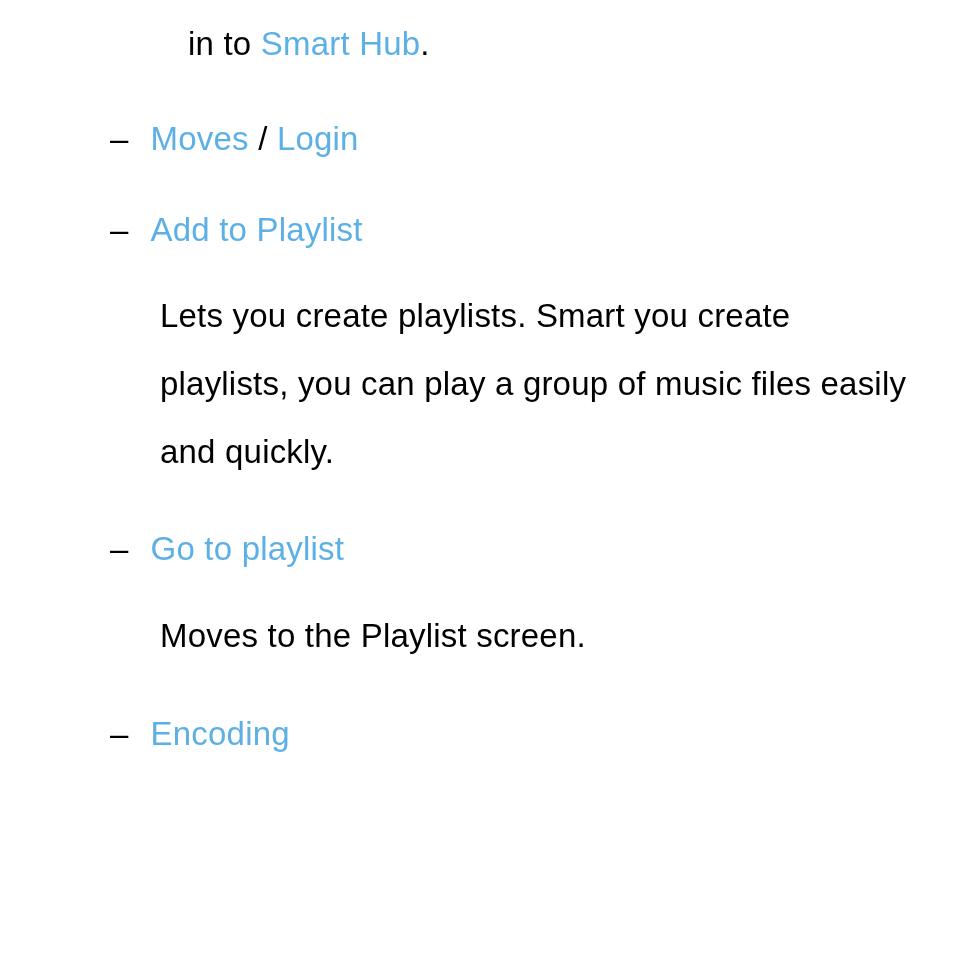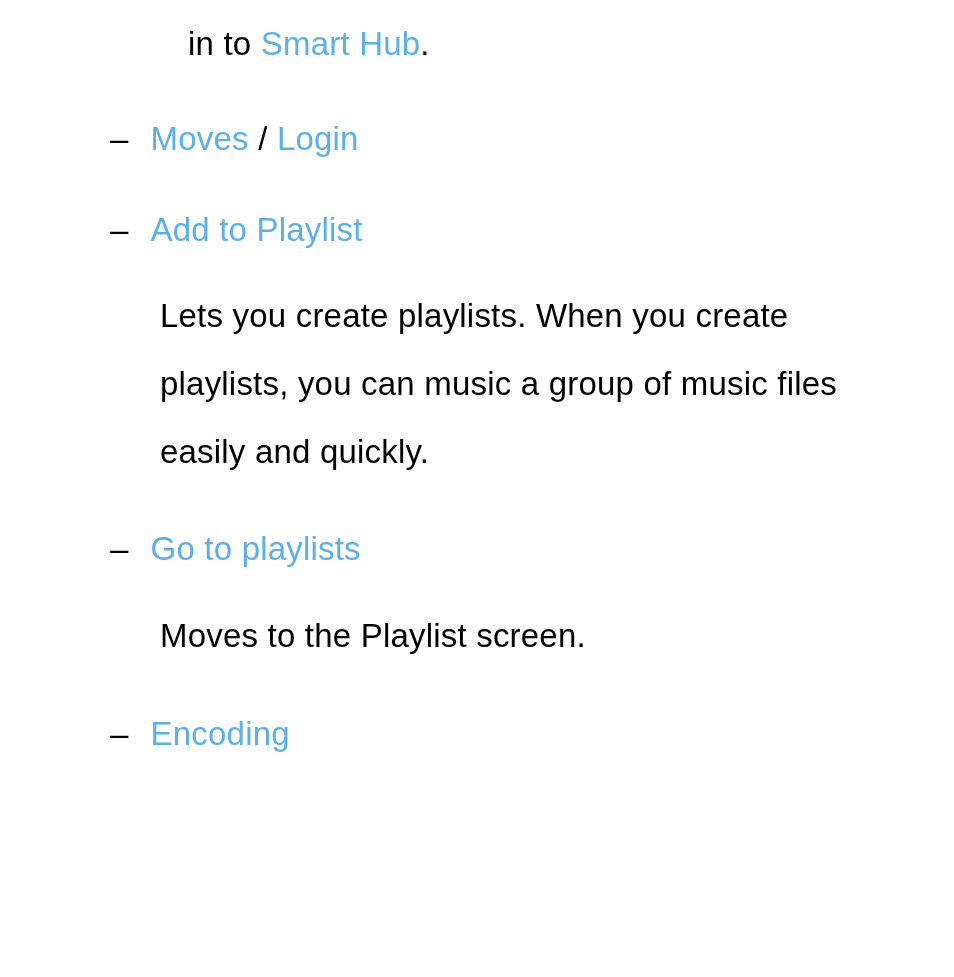--- a/index.html
+++ b/index.html
@@ -71,27 +71,27 @@
       <span class="dash">–</span>
       <span><span class="term">Moves</span><span class="sep"> / </span><span class="term">Login</span></span>
     </div>
   </div>
 
   <div class="item">
     <div class="item-header">
       <span class="dash">–</span>
       <span><span class="term">Add to Playlist</span></span>
     </div>
-    <div class="item-body">Lets you create playlists. When you create playlists, you can music a group of music files easily and quickly.</div>
+    <div class="item-body">Lets you create playlists. Smart you create playlists, you can play a group of music files easily and quickly.</div>
   </div>
 
   <div class="item">
     <div class="item-header">
       <span class="dash">–</span>
-      <span><span class="term">Go to playlists</span></span>
+      <span><span class="term">Go to playlist</span></span>
     </div>
     <div class="item-body">Moves to the Playlist screen.</div>
   </div>
 
   <div class="item item-last">
     <div class="item-header">
       <span class="dash">–</span>
       <span><span class="term">Encoding</span></span>
     </div>
   </div>

